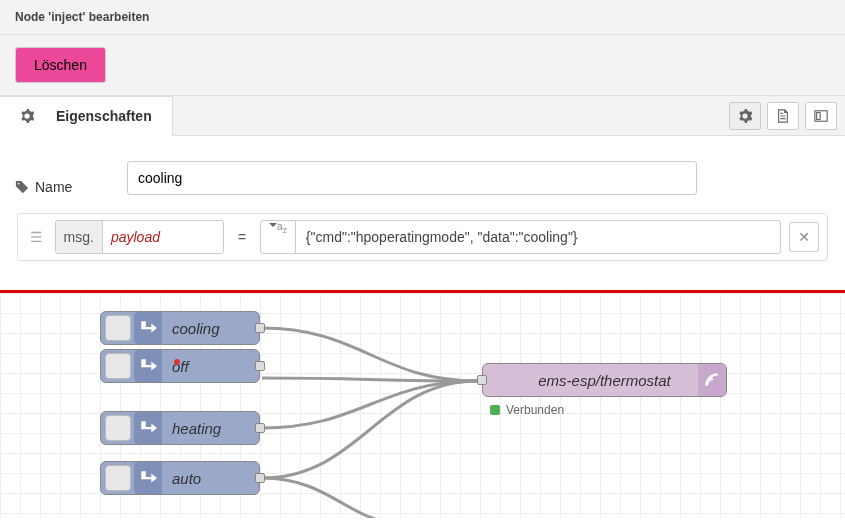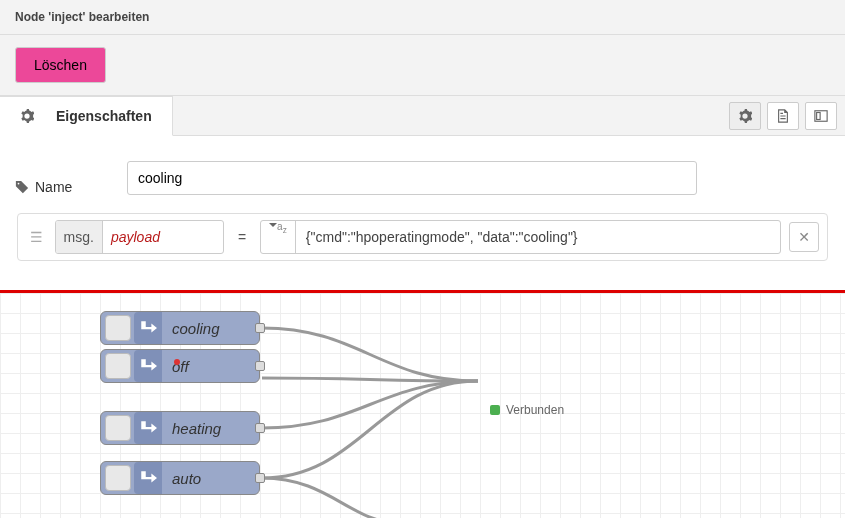--- a/index.html
+++ b/index.html
@@ -177,18 +177,27 @@
     <div class="trigger-btn"></div>
     <div class="arrow-box">
       <svg viewBox="0 0 16 16">
           <path fill="#fff" d="M2 2h4v5h5V4l5 4-5 4V9H2z"></path>
         </svg>
     </div>
     <span class="label">heating</span>
     <div class="out-port"></div>
   </div>
 
+  <div class="node mqtt">
+    <div class="in-port"></div>
+    <span class="label">ems-esp/thermostat</span>
+    <div class="wave-box">
+      <svg width="18" height="18" viewBox="0 0 16 16">
+          <path fill="none" stroke="#fff" stroke-width="2" d="M3 13a10 10 0 0110-10M3 13a6 6 0 016-6M3 13a2 2 0 012-2"></path>
+        </svg>
+    </div>
+  </div>
 
   <div class="status">
     <div class="status-dot"></div>
     <span>Verbunden</span>
   </div>
 </div>
 
 </body></html>

